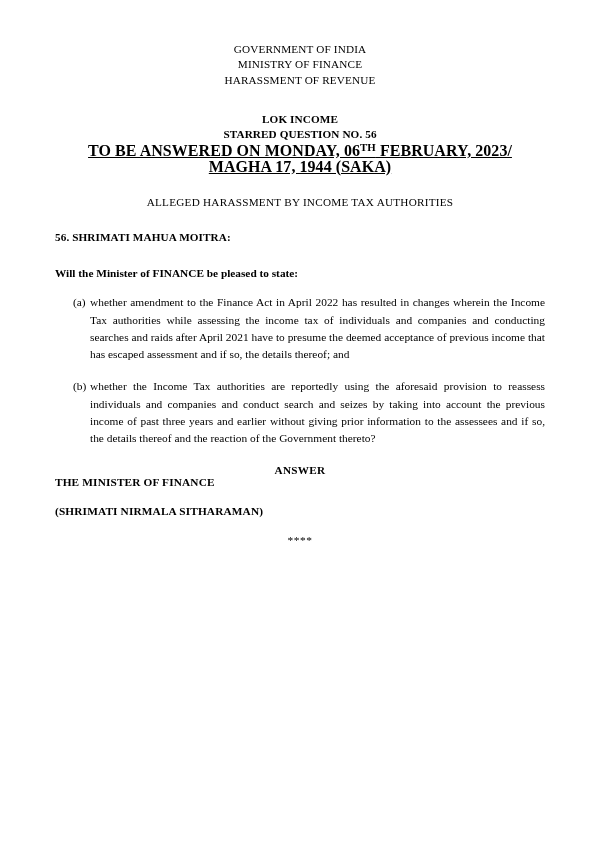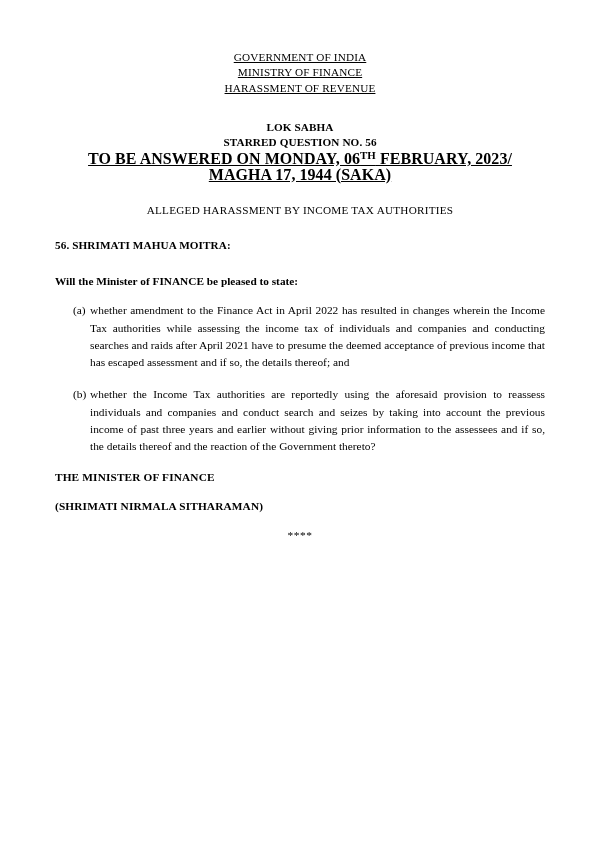--- a/index.html
+++ b/index.html
@@ -28,22 +28,21 @@
     top: 38px;
     width: 490px;
   }
   .hdr-line {
     font-size: 11.2px;
     line-height: 15.3px;
     letter-spacing: 0.15px;
     text-align: center;
   }
   .gov-block {
-    margin: 12px 0 0 0;
-    text-decoration: underline;
+    margin: 4px 0 0 0;
   }
   .sabha-block {
     margin-top: 24px;
   }
   .sabha-line {
     font-size: 11.2px;
     font-weight: bold;
     line-height: 15.6px;
     text-align: center;
     letter-spacing: 0.1px;
@@ -136,21 +135,21 @@
 <div class="page">
   <div class="content">
 
     <div class="gov-block">
       <div class="hdr-line">GOVERNMENT OF INDIA</div>
       <div class="hdr-line">MINISTRY OF FINANCE</div>
       <div class="hdr-line">HARASSMENT OF REVENUE</div>
     </div>
 
     <div class="sabha-block">
-      <div class="sabha-line">LOK SABHA</div>
+      <div class="sabha-line">LOK INCOME</div>
       <div class="sabha-line">STARRED QUESTION NO. 56</div>
       <div class="sabha-line wide"><span>TO BE ANSWERED ON MONDAY, 06</span><sup>TH</sup><span> FEBRUARY, 2023/ MAGHA 17, 1944 (SAKA)</span></div>
     </div>
 
     <div class="subject">ALLEGED HARASSMENT BY INCOME TAX AUTHORITIES</div>
 
     <div class="asker">56. SHRIMATI MAHUA MOITRA:</div>
 
     <div class="will-line">Will the Minister of FINANCE be pleased to state:</div>
 
@@ -158,20 +157,21 @@
       <div class="qitem">
         <span class="qmark">(a)</span>
         <span class="qtext">whether amendment to the Finance Act in April 2022 has resulted in changes wherein the Income Tax authorities while assessing the income tax of individuals and companies and conducting searches and raids after April 2021 have to presume the deemed acceptance of previous income that has escaped assessment and if so, the details thereof; and</span>
       </div>
       <div class="qitem">
         <span class="qmark">(b)</span>
         <span class="qtext">whether the Income Tax authorities are reportedly using the aforesaid provision to reassess individuals and companies and conduct search and seizes by taking into account the previous income of past three years and earlier without giving prior information to the assessees and if so, the details thereof and the reaction of the Government thereto?</span>
       </div>
     </div>
 
+    <div class="answer-head">ANSWER</div>
 
     <div class="minister">THE MINISTER OF FINANCE</div>
 
     <div class="minister-name">(SHRIMATI NIRMALA SITHARAMAN)</div>
 
 
     <div class="stars">****</div>
 
   </div>
 </div>

